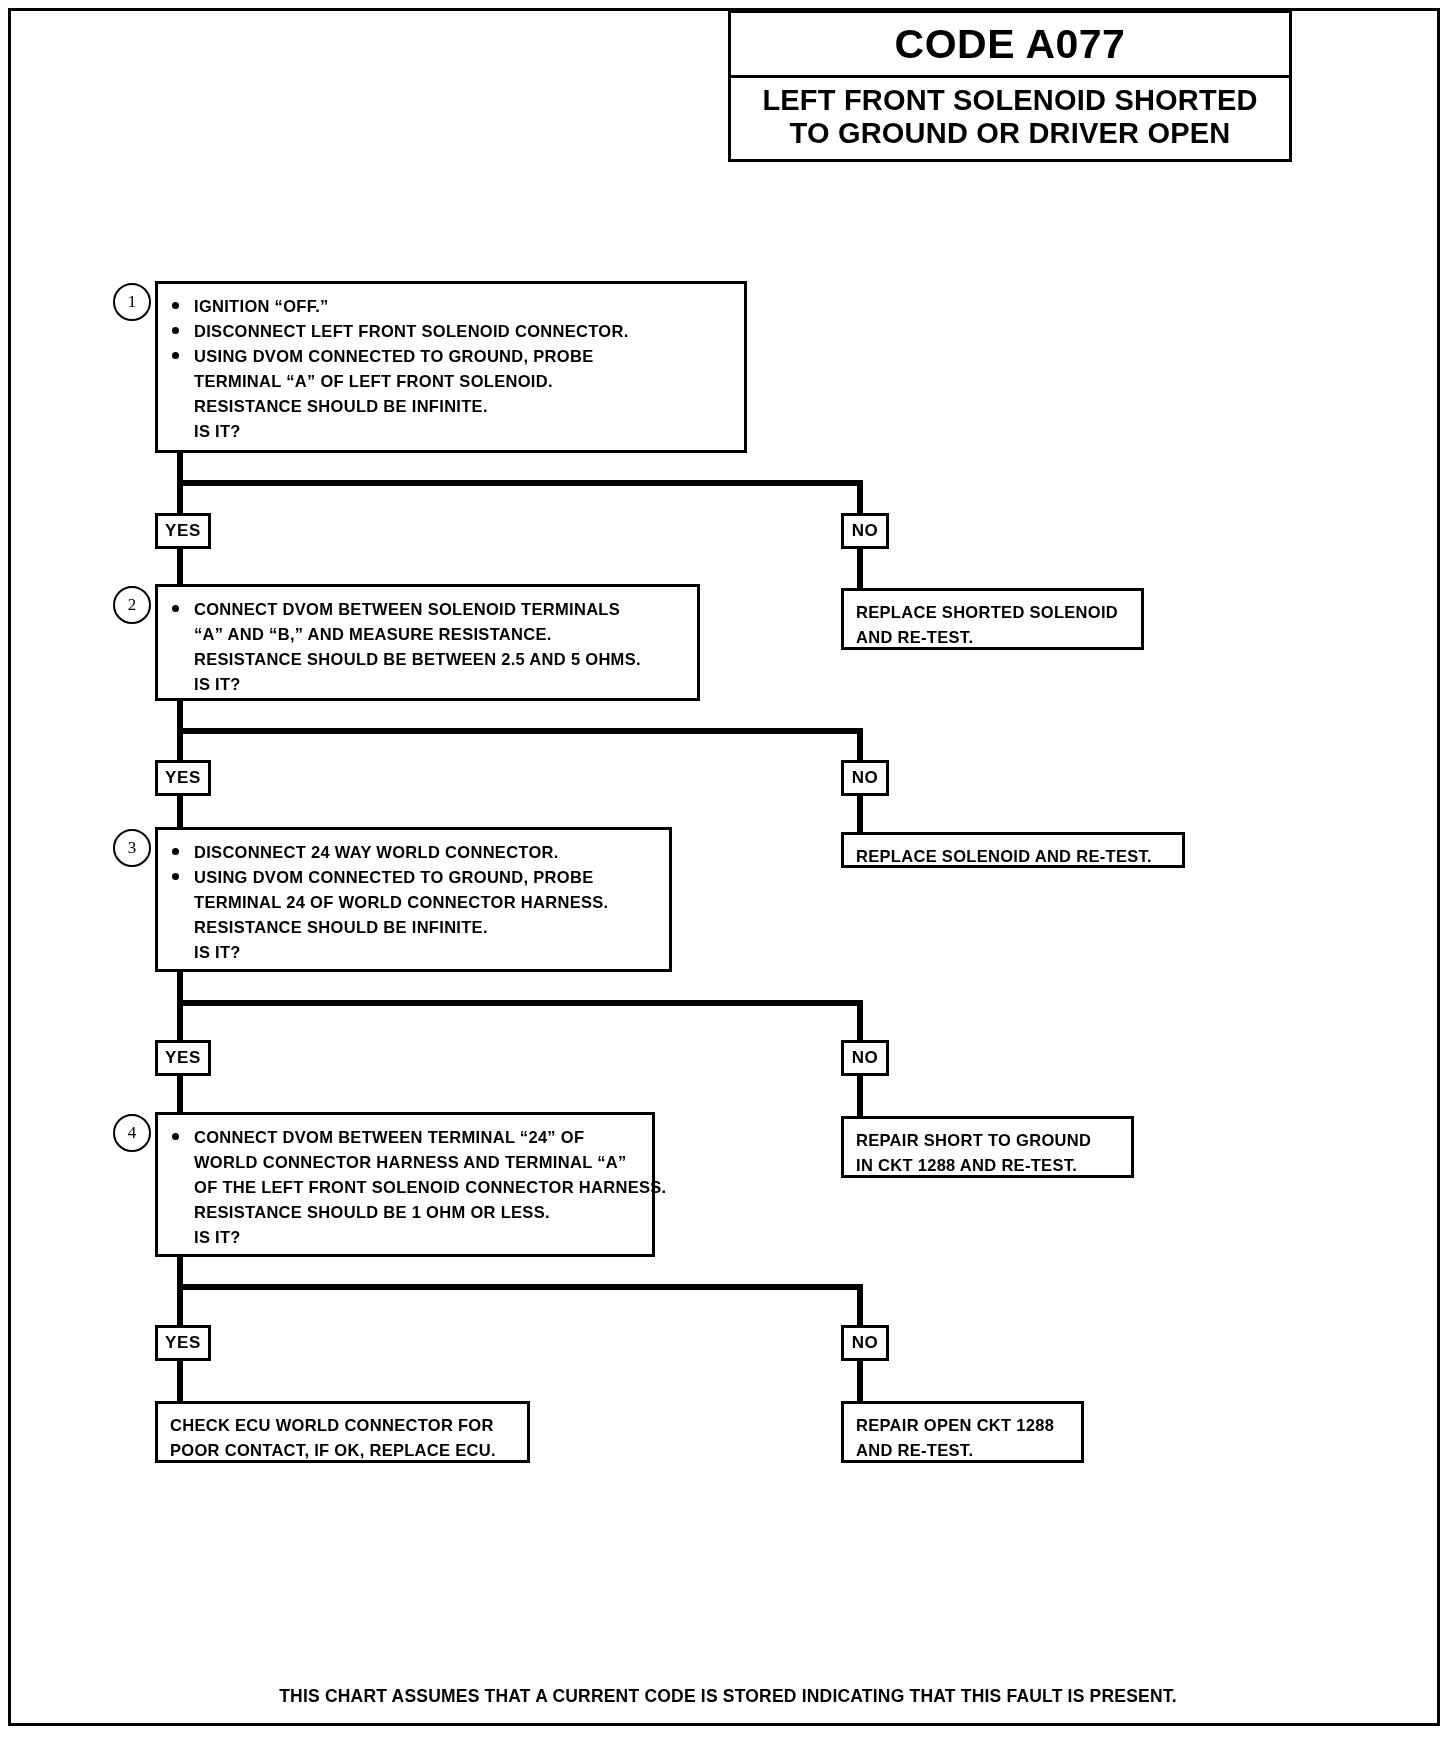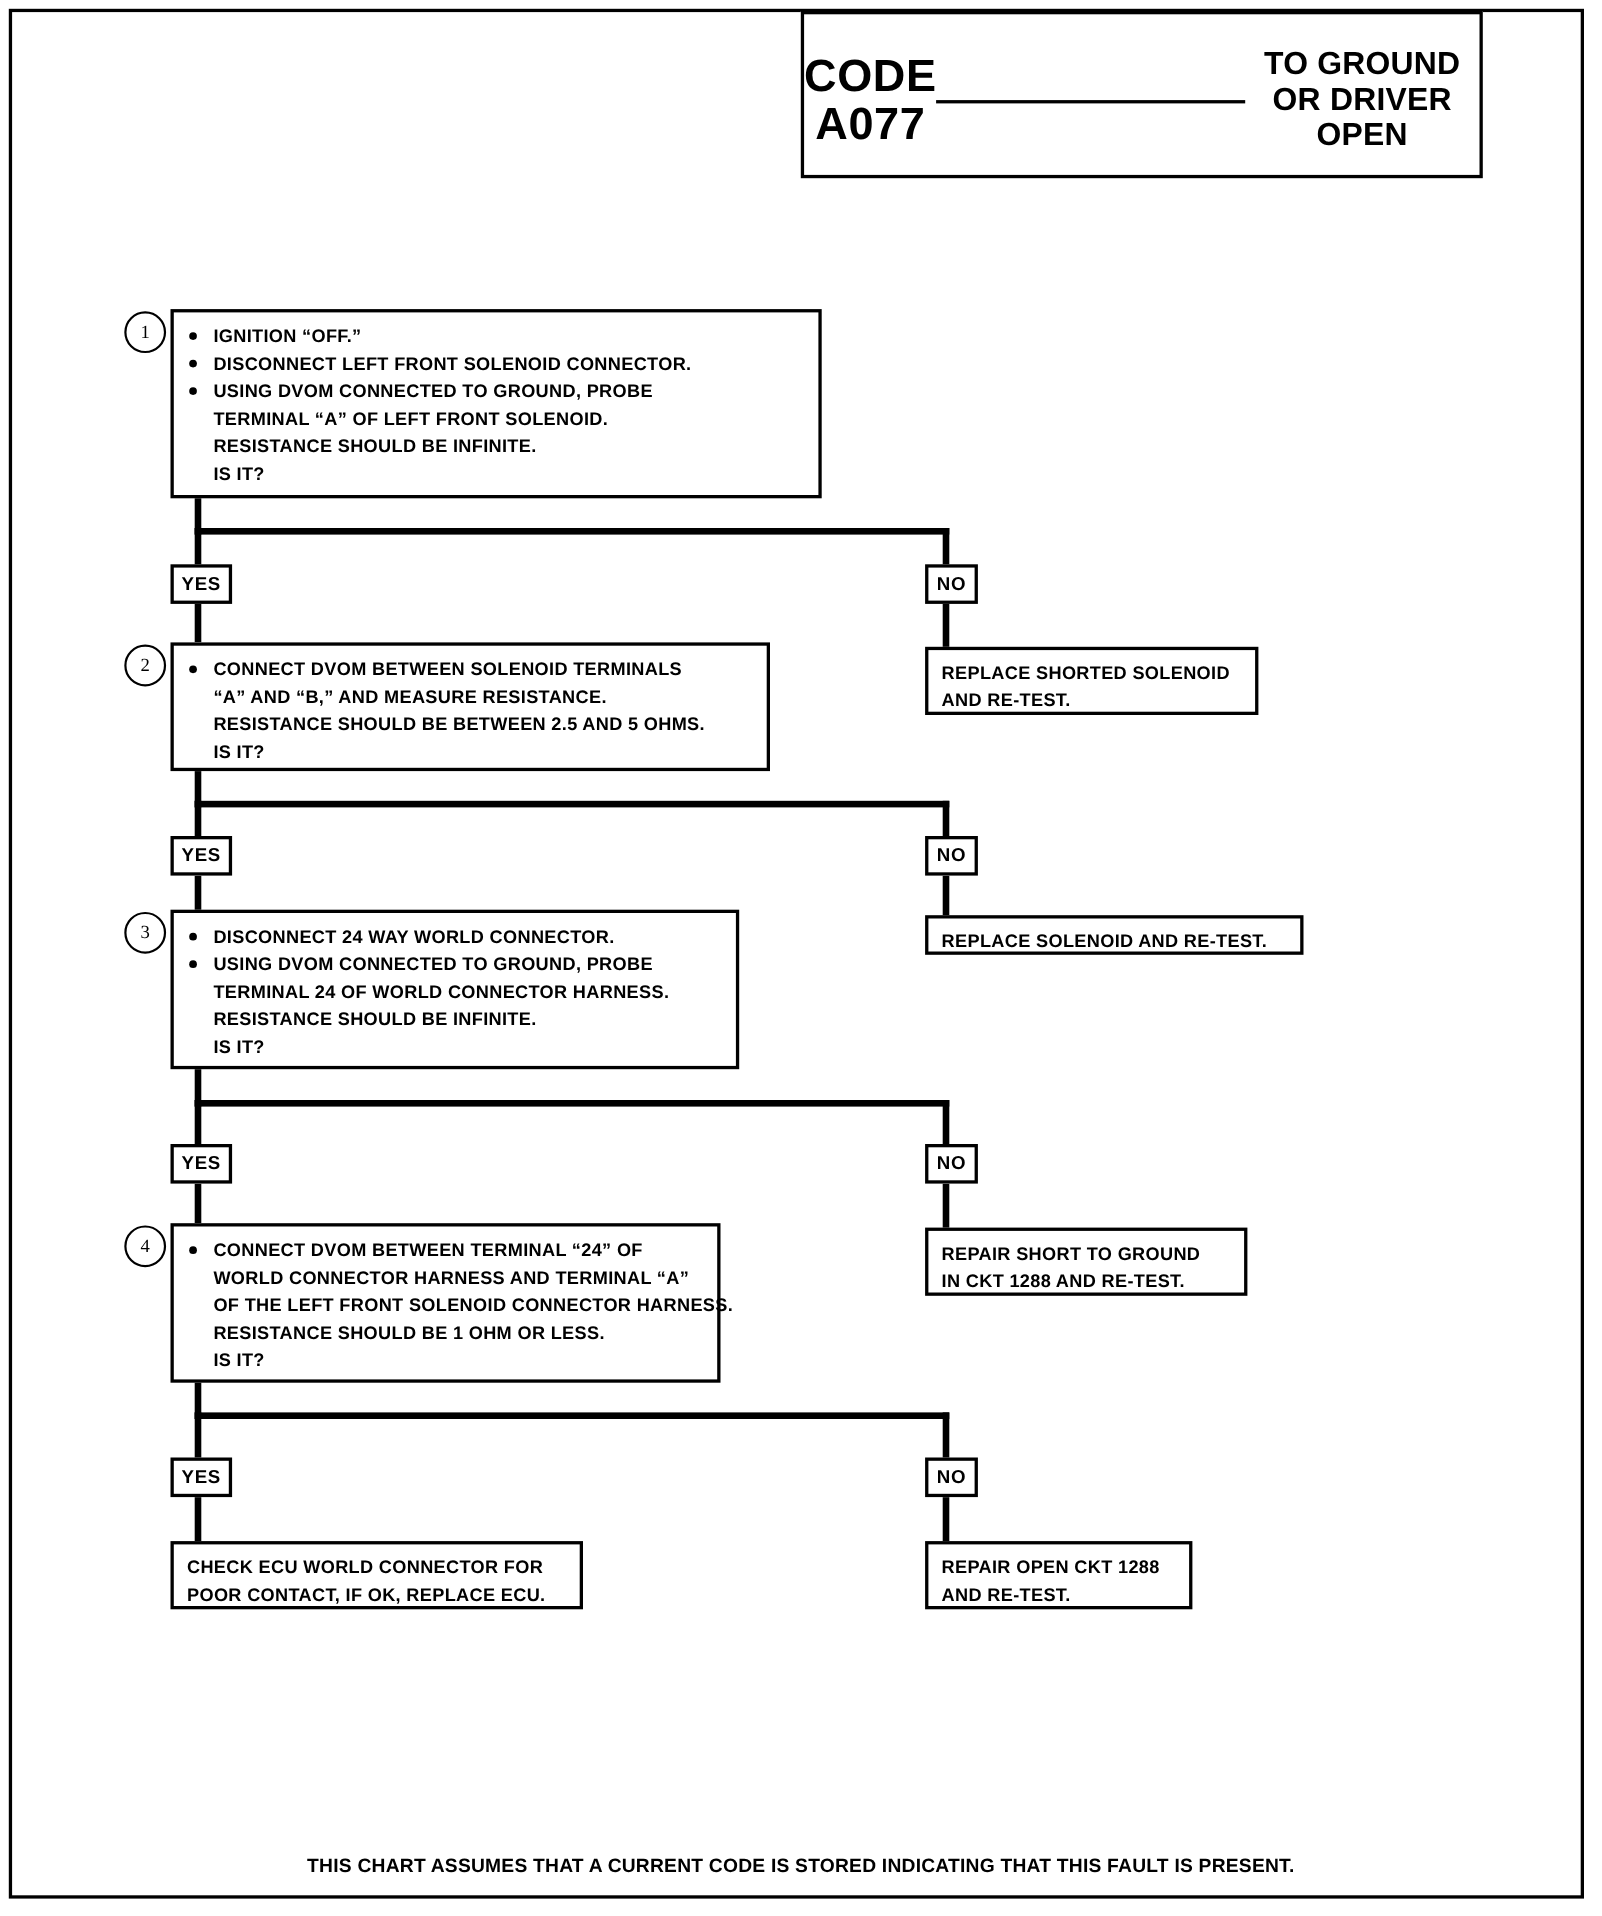--- a/index.html
+++ b/index.html
@@ -7,23 +7,23 @@
     font-family:"Liberation Sans", sans-serif;
     width:1456px;height:1742px;position:relative;overflow:hidden;
     color:#000;
   }
   .page-border{
     position:absolute;left:8px;top:8px;width:1432px;height:1718px;
     border:3px solid #000;box-sizing:border-box;
   }
   
   .title-block{
-    position:absolute;left:728px;top:10px;width:620px;height:152px;
+    position:absolute;left:728px;top:10px;width:564px;height:152px;
     border:3px solid #000;box-sizing:border-box;background:#fff;
-    display:flex;align-items:center;justify-content:flex-start;
+    display:flex;flex-direction:column;align-items:center;justify-content:flex-start;
     padding-top:10px;
   }
   .title-code{
     font-size:41px;font-weight:bold;letter-spacing:0.5px;line-height:1.05;
     text-align:center;
   }
   .title-rule{
     width:100%;height:3px;background:#000;margin:9px 0 6px 0;
   }
   .title-desc{
@@ -78,20 +78,21 @@
   }
 </style>
 </head>
 <body>
 
 <div class="page-border"></div>
 
 <div class="title-block">
   <div class="title-code">CODE A077</div>
   <div class="title-rule"></div>
+  <div class="title-desc">LEFT FRONT SOLENOID SHORTED</div>
   <div class="title-desc">TO GROUND OR DRIVER OPEN</div>
 </div>
 
 <div class="step-num" style="left:113px;top:283px;">1</div>
 <div class="step-box" style="left:155px;top:281px;width:592px;height:172px;">
   <div class="bullet-row">
       <span class="bullet">
         <i></i>
       </span>
       <span class="line bullet-text">IGNITION “OFF.”</span>

